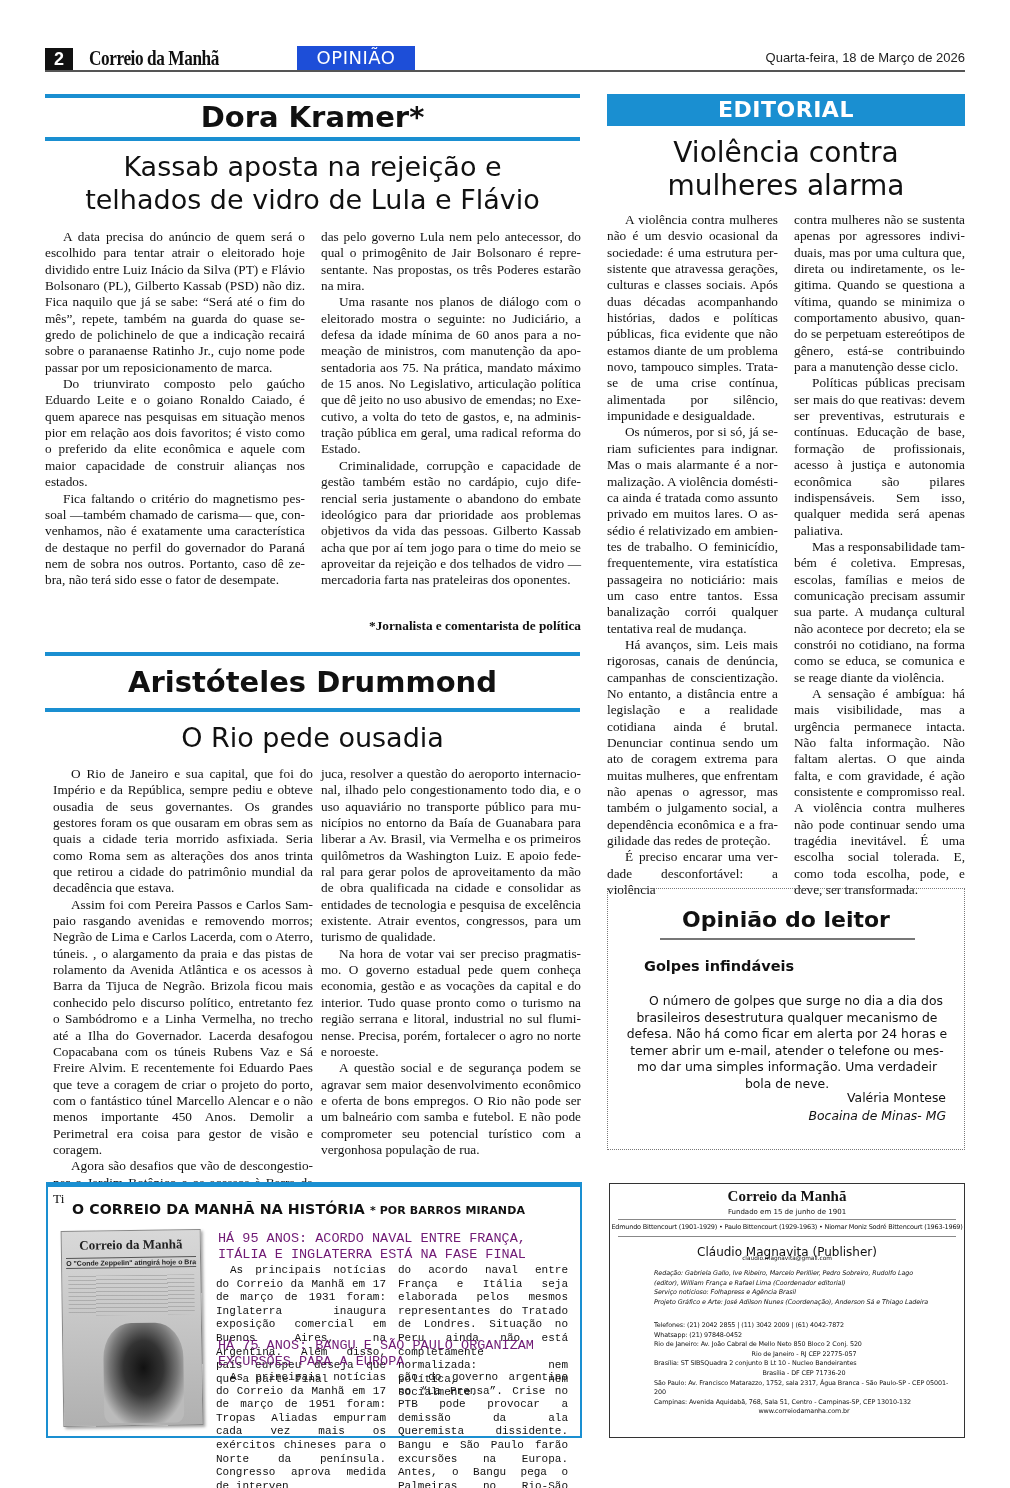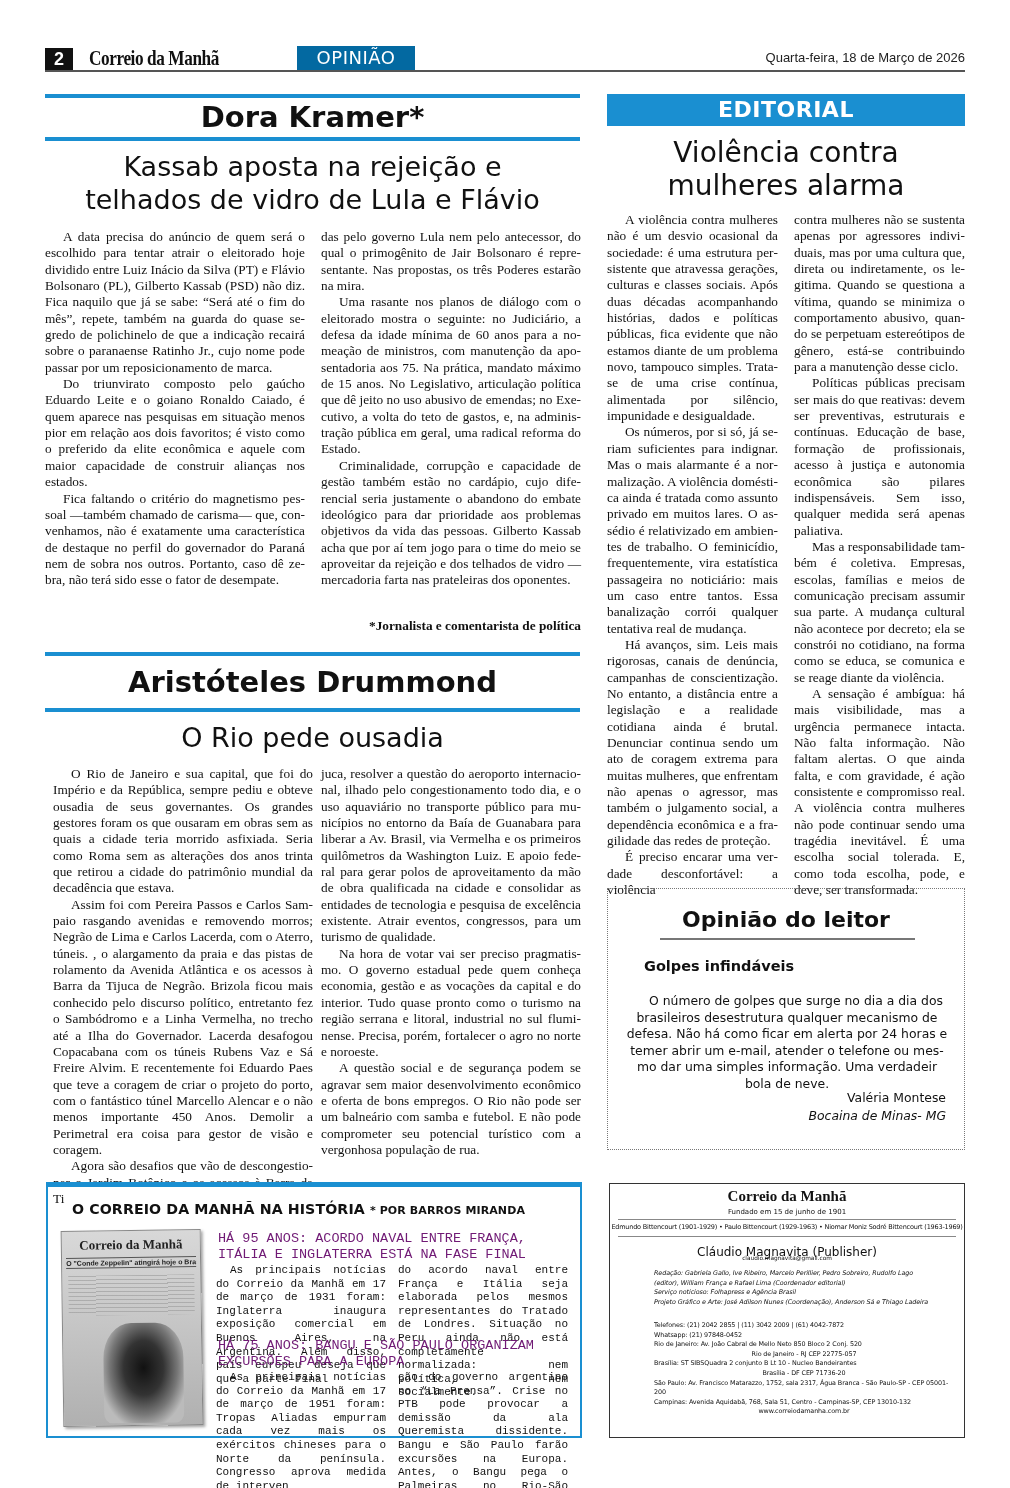--- a/index.html
+++ b/index.html
@@ -3,21 +3,21 @@
 <meta charset="utf-8">
 <style>
   * { box-sizing: border-box; margin: 0; padding: 0; }
   html, body { width: 1010px; height: 1488px; background: #fff; overflow: hidden; }
   body { position: relative; font-family: "Liberation Serif", serif; color: #111; }
 
   
   .masthead { position: absolute; left: 45px; top: 46px; width: 920px; height: 26px; border-bottom: 2px solid #555; }
   .page-num { position: absolute; left: 0; top: 2px; width: 28px; height: 22px; background: #111; color: #fff; font-family: "Liberation Sans", sans-serif; font-weight: bold; font-size: 18px; text-align: center; line-height: 22px; }
   .logo { position: absolute; left: 44px; top: 0; font-family: "Liberation Serif", serif; font-weight: bold; font-size: 21px; line-height: 24px; letter-spacing: -0.5px; transform: scaleX(0.82); transform-origin: left; }
-  .section-tag { position: absolute; left: 252px; top: 0; width: 118px; height: 24px; background: #0369a1; color: #fff; font-family: "DejaVu Sans", sans-serif; font-size: 18px; line-height: 24px; text-align: center; letter-spacing: 0.5px; }
+  .section-tag { position: absolute; left: 252px; top: 0; width: 118px; height: 24px; background: #1d4ed8; color: #fff; font-family: "DejaVu Sans", sans-serif; font-size: 18px; line-height: 24px; text-align: center; letter-spacing: 0.5px; }
   .dateline { position: absolute; right: 0; top: 4px; font-family: "Liberation Sans", sans-serif; font-size: 13px; color: #222; }
 
   
   .col { position: absolute; font-size: 13.3px; line-height: 16.35px; text-align: justify; hyphens: manual; }
   .col p { text-indent: 18px; }
 
   
   .author-bar { position: absolute; border-top: 4px solid #1a8fd1; border-bottom: 4px solid #1a8fd1; text-align: center; font-family: "DejaVu Sans", sans-serif; font-weight: bold; color: #111; }
   .headline { position: absolute; text-align: center; font-family: "DejaVu Sans", sans-serif; color: #111; font-weight: normal; }
   .signoff { position: absolute; font-family: "Liberation Serif", serif; font-weight: bold; font-size: 13.3px; text-align: right; }

